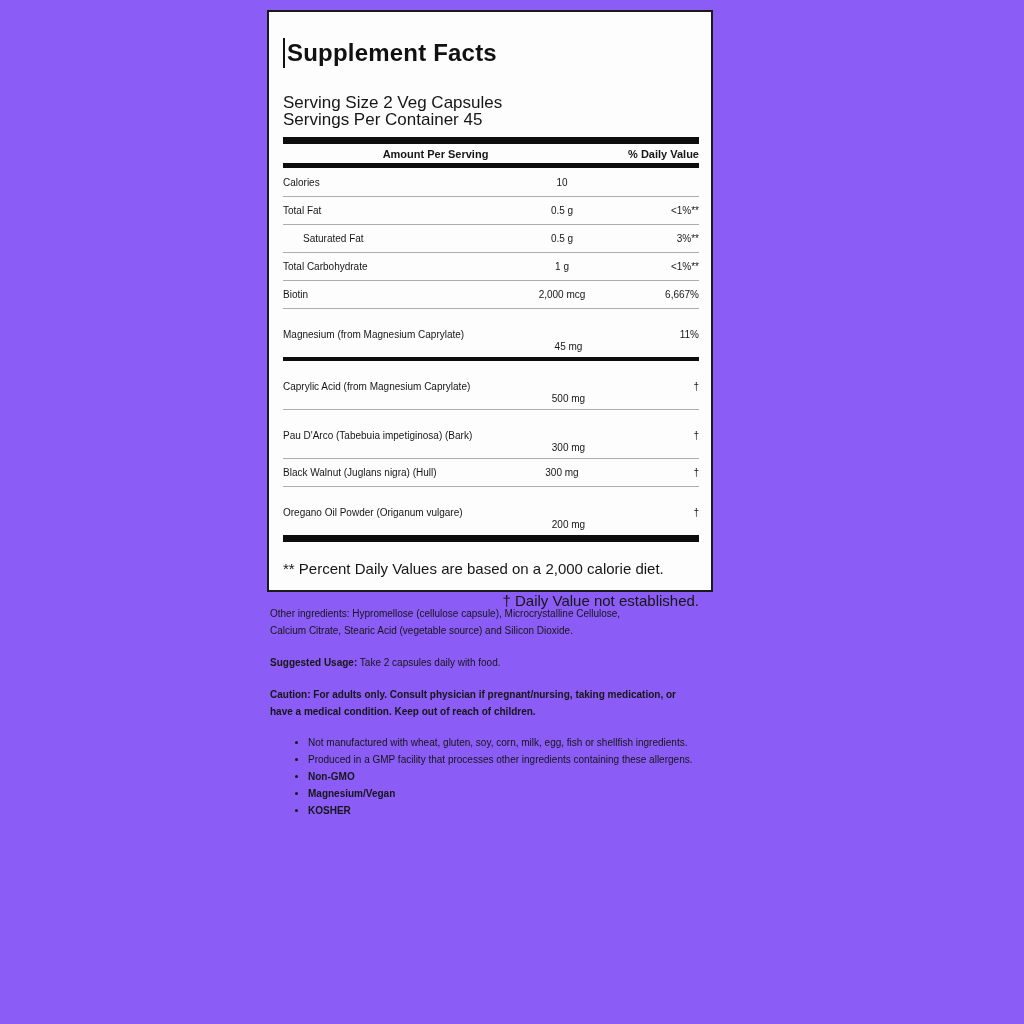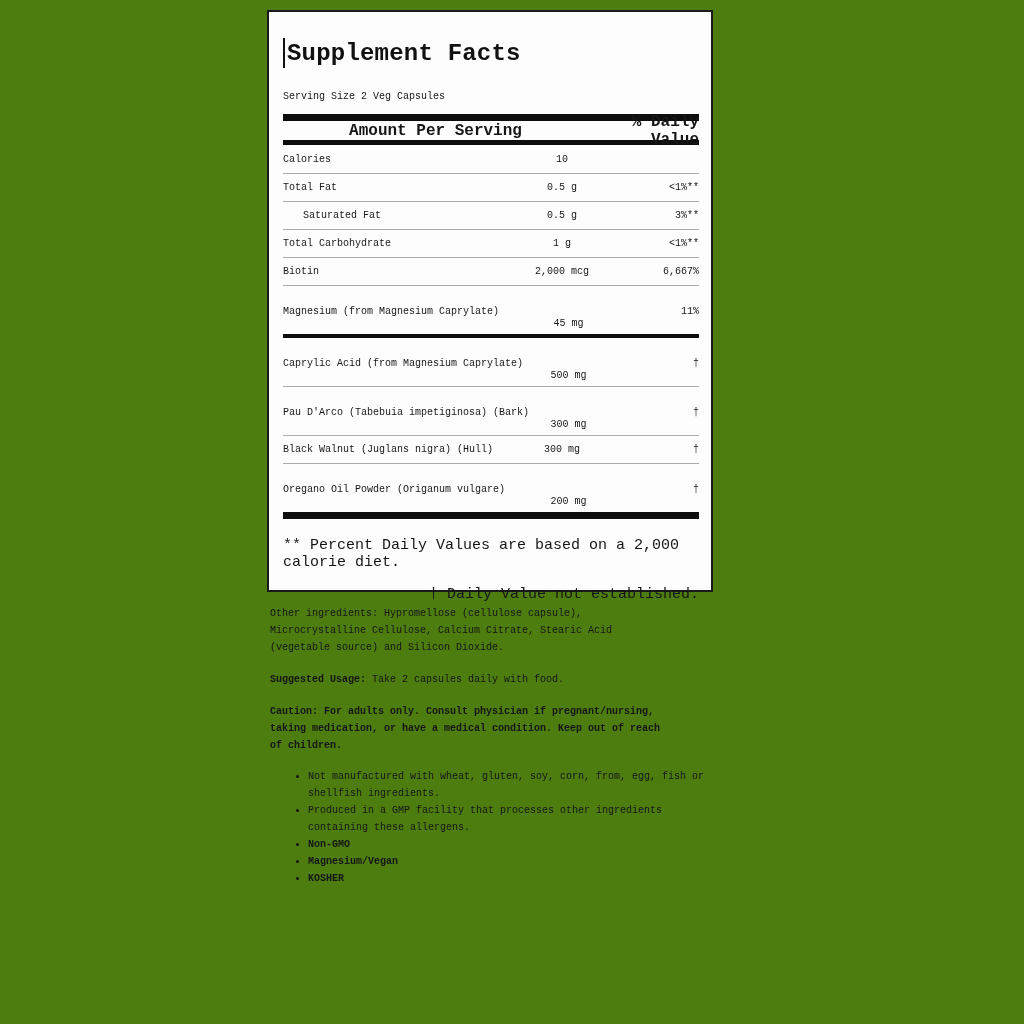--- a/index.html
+++ b/index.html
@@ -1,36 +1,36 @@
 <!DOCTYPE html>
 <html><head>
 <meta charset="utf-8">
 <style>
   * { margin:0; padding:0; box-sizing:border-box; }
   html,body { width:1024px; height:1024px; background:#ffffff;
     font-family:"Liberation Sans", sans-serif; color:#161616; }
-  .page { position:relative; width:1024px; height:1024px; background:#4d7c0f; overflow:hidden;font-family:Liberation Mono, monospace; }
+  .page { position:relative; width:1024px; height:1024px; background:#8b5cf6; overflow:hidden; }
 
   
   .facts-box {
     position:absolute; left:267px; top:10px; width:446px; height:582px;
     border:2px solid #1a1a1a; background:#fdfdfd; padding:0 12px 0 14px;
   }
   .title-row { margin-top:26px; display:flex; align-items:center; }
   .cursor { display:inline-block; width:2px; height:30px; background:#111; margin-right:2px; }
   .title { font-size:24px; font-weight:bold; letter-spacing:0.2px; color:#111; }
-  .serving-block { margin-top:20px; font-size:10px; line-height:17px; }
+  .serving-block { margin-top:26px; font-size:17px; line-height:17px; }
 
   .bar { background:#0d0d0d; width:100%; }
   .bar-top { height:7px; margin-top:9px; }
   .bar-under-header { height:5px; }
   .bar-mid { height:4px; }
   .bar-bottom { height:7px; }
 
-  .header-row { display:flex; align-items:center; height:19px; font-weight:bold; font-size:16px; }
+  .header-row { display:flex; align-items:center; height:19px; font-weight:bold; font-size:11px; }
   .h-amount { width:305px; text-align:center; }
   .h-dv { flex:1; text-align:right; }
 
   .row { display:flex; align-items:center; min-height:28px; font-size:10px;
     border-top:1px solid #adadad; padding:1px 0; }
   .row.first { border-top:none; }
   .c-name { flex:1; }
   .c-name.indent { padding-left:20px; }
   .c-amt { width:110px; text-align:center; }
   .c-dv { width:82px; text-align:right; }
@@ -62,20 +62,21 @@
 
   <div class="facts-box">
 
     <div class="title-row">
       <span class="cursor"></span>
       <span class="title">Supplement Facts</span>
     </div>
 
     <div class="serving-block">
       <div>Serving Size 2 Veg Capsules</div>
+      <div>Servings Per Container 45</div>
     </div>
 
     <div class="bar bar-top"></div>
 
     <div class="header-row">
       <span class="h-amount">Amount Per Serving</span>
       <span class="h-dv">% Daily Value</span>
     </div>
 
     <div class="bar bar-under-header"></div>
@@ -157,21 +158,21 @@
       <div class="footnote">† Daily Value not established.</div>
     </div>
 
   </div>
 
   <div class="below">
     <p class="p-other">Other ingredients: Hypromellose (cellulose capsule), Microcrystalline Cellulose, Calcium Citrate, Stearic Acid (vegetable source) and Silicon Dioxide.</p>
     <p class="p-usage"><span class="bold">Suggested Usage:</span><span> Take 2 capsules daily with food.</span></p>
     <p class="p-caution">Caution: For adults only. Consult physician if pregnant/nursing, taking medication, or have a medical condition. Keep out of reach of children.</p>
     <ul class="bullets">
-      <li>Not manufactured with wheat, gluten, soy, corn, from, egg, fish or shellfish ingredients.</li>
+      <li>Not manufactured with wheat, gluten, soy, corn, milk, egg, fish or shellfish ingredients.</li>
       <li>Produced in a GMP facility that processes other ingredients containing these allergens.</li>
       <li class="b">Non-GMO</li>
       <li class="b">Magnesium/Vegan</li>
       <li class="b">KOSHER</li>
     </ul>
   </div>
 
 </div>
 
 </body></html>

